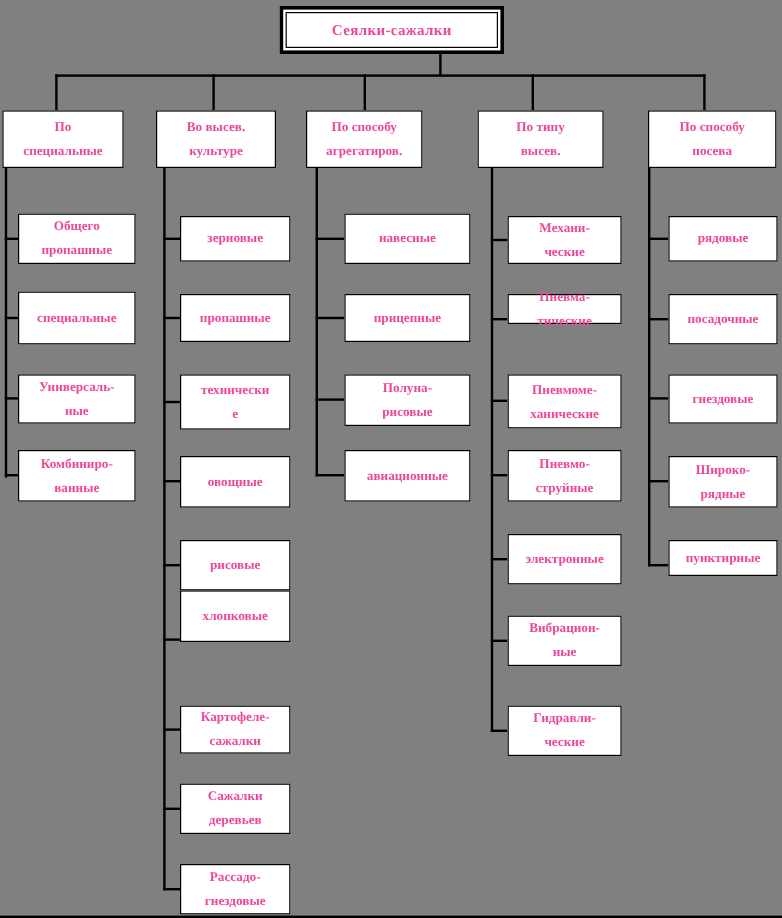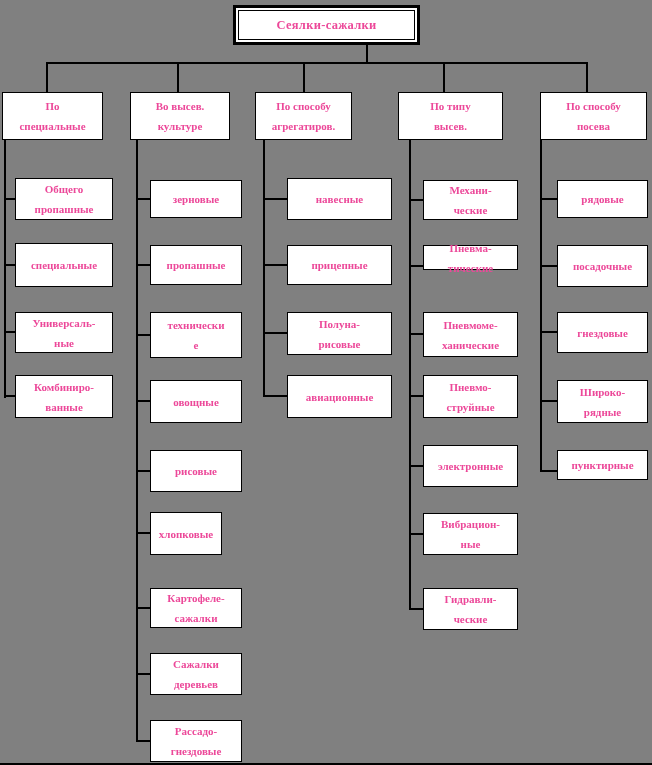--- a/index.html
+++ b/index.html
@@ -105,21 +105,21 @@
 ные</div>
   <div class="box" style="left:150px;top:180px;width:92px;height:38px">зерновые</div>
 
   <div class="box" style="left:15px;top:375px;width:98px;height:43px">Комбиниро-
 ванные</div>
   <div class="box" style="left:150px;top:245px;width:92px;height:40px">пропашные</div>
   <div class="box" style="left:150px;top:312px;width:92px;height:46px">технически
 е</div>
   <div class="box" style="left:150px;top:380px;width:92px;height:43px">овощные</div>
   <div class="box" style="left:150px;top:450px;width:92px;height:42px">рисовые</div>
-  <div class="box" style="left:150px;top:512px;width:72px;height:43px">хлопковые</div>
+  <div class="box" style="left:150px;top:492px;width:92px;height:43px">хлопковые</div>
   <div class="box" style="left:150px;top:588px;width:92px;height:40px">Картофеле-
 сажалки</div>
   <div class="box" style="left:150px;top:653px;width:92px;height:42px">Сажалки
 деревьев</div>
   <div class="box" style="left:150px;top:720px;width:92px;height:42px">Рассадо-
 гнездовые</div>
 
   <div class="box" style="left:287px;top:178px;width:105px;height:42px">навесные</div>
   <div class="box" style="left:287px;top:245px;width:105px;height:40px">прицепные</div>
   <div class="box" style="left:287px;top:312px;width:105px;height:43px">Полуна-

